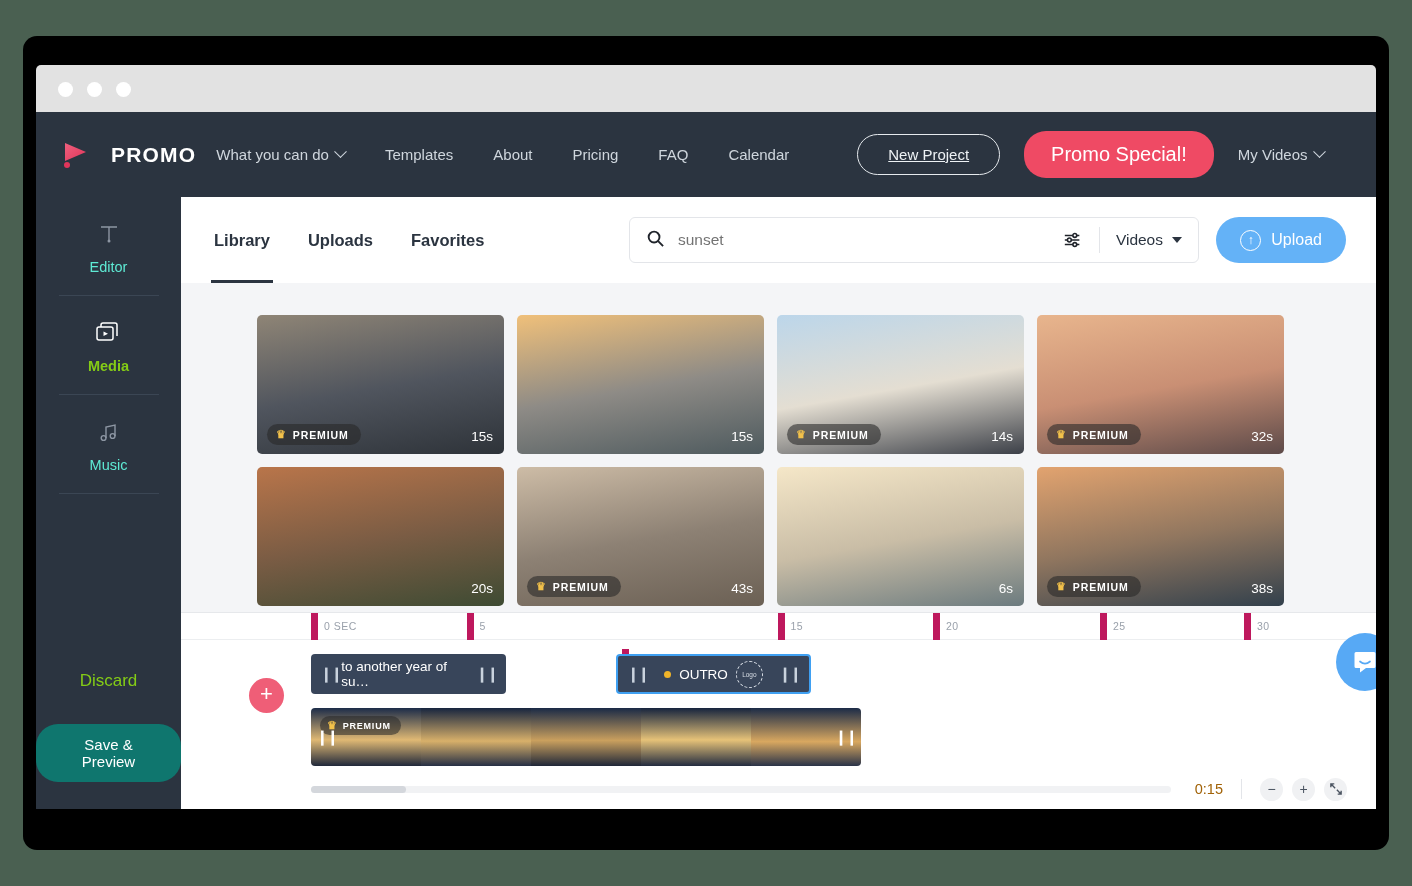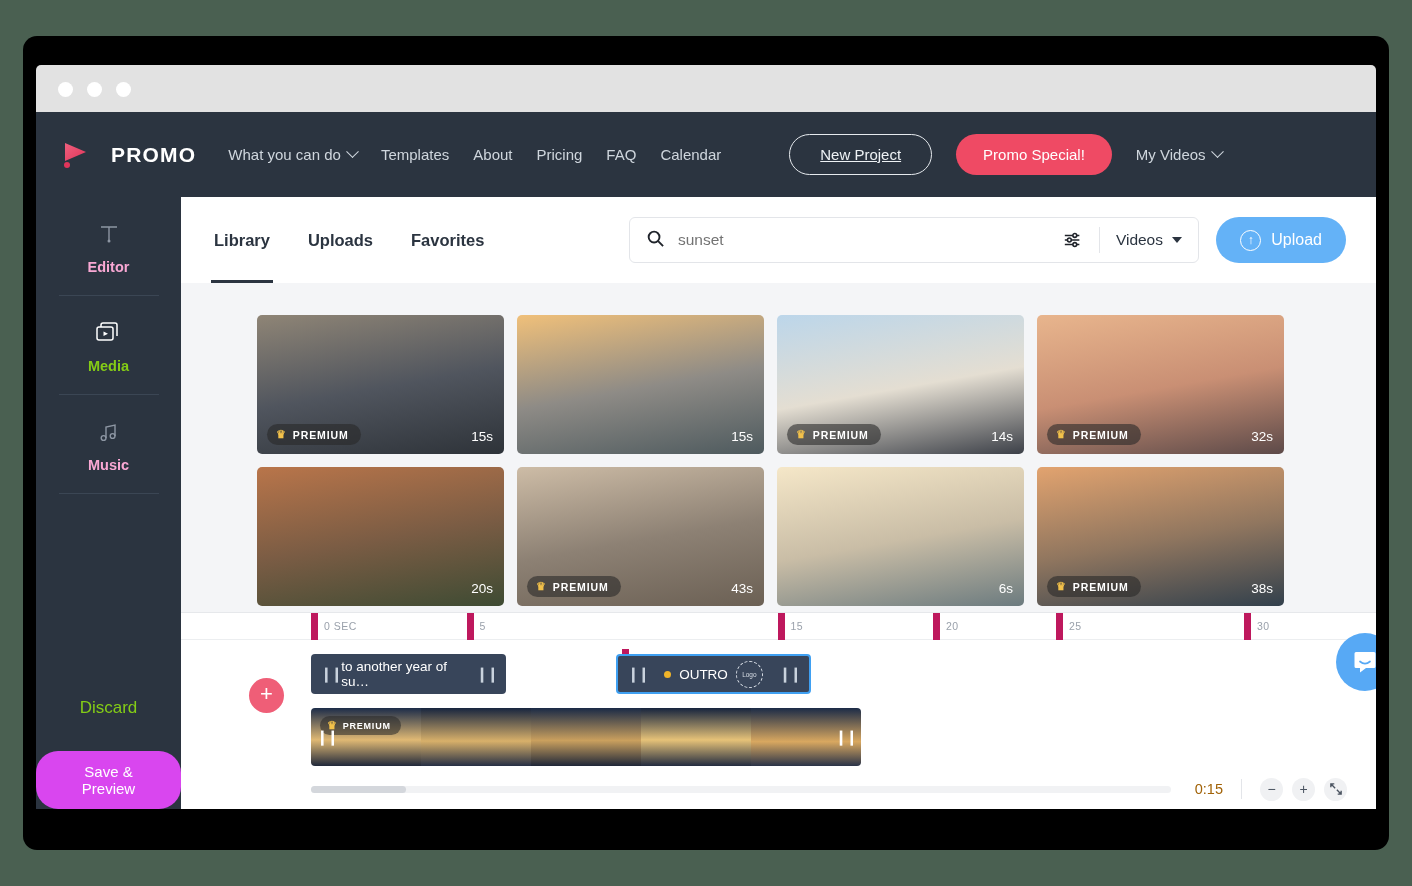--- a/index.html
+++ b/index.html
@@ -43,60 +43,60 @@
     position: absolute; left: 0; top: 0;
     width: 1340px; height: 85px;
     background: #2b3440;
     display: flex; align-items: center;
   }
   .logo-wrap { display: flex; align-items: center; margin-left: 25px; gap: 20px; }
   .logo-mark { width: 30px; height: 30px; position: relative; }
   .logo-text {
     color: #fff; font-size: 21px; font-weight: bold; letter-spacing: 1.2px;
   }
-  .nav-links { display: flex; align-items: center; gap: 24px; margin-left: 32px; }
+  .nav-links { display: flex; align-items: center; gap: 40px; margin-left: 20px; }
   .nav-link {
     color: #cfd6dd; font-size: 15px; cursor: pointer;
     display: flex; align-items: center; gap: 7px; white-space: nowrap;
   }
   .caret { display: inline-block; width: 9px; height: 9px;
     border-right: 1.6px solid #cfd6dd; border-bottom: 1.6px solid #cfd6dd;
     transform: rotate(45deg) translate(-2px,-2px); }
   .nav-right { display: flex; align-items: center; gap: 24px; margin-left: 68px; }
   .btn-outline {
     border: 1.5px solid #e6eaee; color: #eef2f5; font-size: 15px;
     border-radius: 22px; padding: 11px 30px; background: transparent; cursor: pointer;
     white-space: nowrap;
     text-decoration: underline;
   }
   .btn-promo {
-    background: #ef4a64; color: #fff; font-size: 15px; border: none;
+    background: #ef4a64; color: #fff; font-size: 20px; border: none;
     border-radius: 22px; padding: 12px 27px; cursor: pointer; white-space: nowrap;
   }
 
   
   .rail {
     position: absolute; left: 0; top: 85px;
     width: 145px; height: 612px;
     background: #2b3440;
     display: flex; flex-direction: column; align-items: center;
   }
   .rail-item {
     width: 100px; padding: 22px 0 20px; text-align: center; cursor: pointer;
     border-bottom: 1px solid #3b4654;
   }
   .rail-item:last-of-type { border-bottom: 1px solid #3b4654; }
   .rail-item .ico { height: 30px; display: flex; align-items: center; justify-content: center; }
-  .rail-item .lbl { font-size: 14.5px; color: #f9a8d4; margin-top: 10px; font-weight: bold; }
+  .rail-item .lbl { font-size: 14.5px; color: #5eead4; margin-top: 10px; }
   .rail-item.active .lbl { color: #84cc16; font-weight: bold; }
   .rail-spacer { flex: 1; }
   .discard { color: #84cc16; font-size: 17px; cursor: pointer; margin-bottom: 33px; }
   .save-btn {
-    background: #d946ef; color: #fff; border: none; border-radius: 22px;
-    font-size: 15px; padding: 12px 20px; cursor: pointer; 
+    background: #0f766e; color: #fff; border: none; border-radius: 22px;
+    font-size: 15px; padding: 12px 20px; cursor: pointer; margin-bottom: 27px;
   }
 
   
   .panel {
     position: absolute; left: 145px; top: 85px;
     width: 1195px; height: 612px; background: #f4f5f7;
   }
   .panel-head {
     height: 86px; background: #fff; display: flex; align-items: center;
     padding: 0 0 0 30px; position: relative;
@@ -406,21 +406,21 @@
         </div>
       </div>
 
       <div class="timeline">
         <div class="ruler" id="ruler">
             <span class="tick" style="left: 130px;">0 SEC</span>
             <span class="tick" style="left: 285.5px;">5</span>
             <span class="tick" style="left: 441px; margin-top: 36px;">10</span>
             <span class="tick" style="left: 596.5px;">15</span>
             <span class="tick" style="left: 752px;">20</span>
-            <span class="tick" style="left: 875px;">25</span>
+            <span class="tick" style="left: 919px;">25</span>
             <span class="tick" style="left: 1063px;">30</span>
           </div>
 
         <div class="track-area">
           <button class="add-btn">+</button>
 
           <div class="text-track">
             <div class="tclip" style="left:0px;width:195px">
               <span class="handle">❙❙</span>
               <span class="clip-mid">to another year of su…</span>

